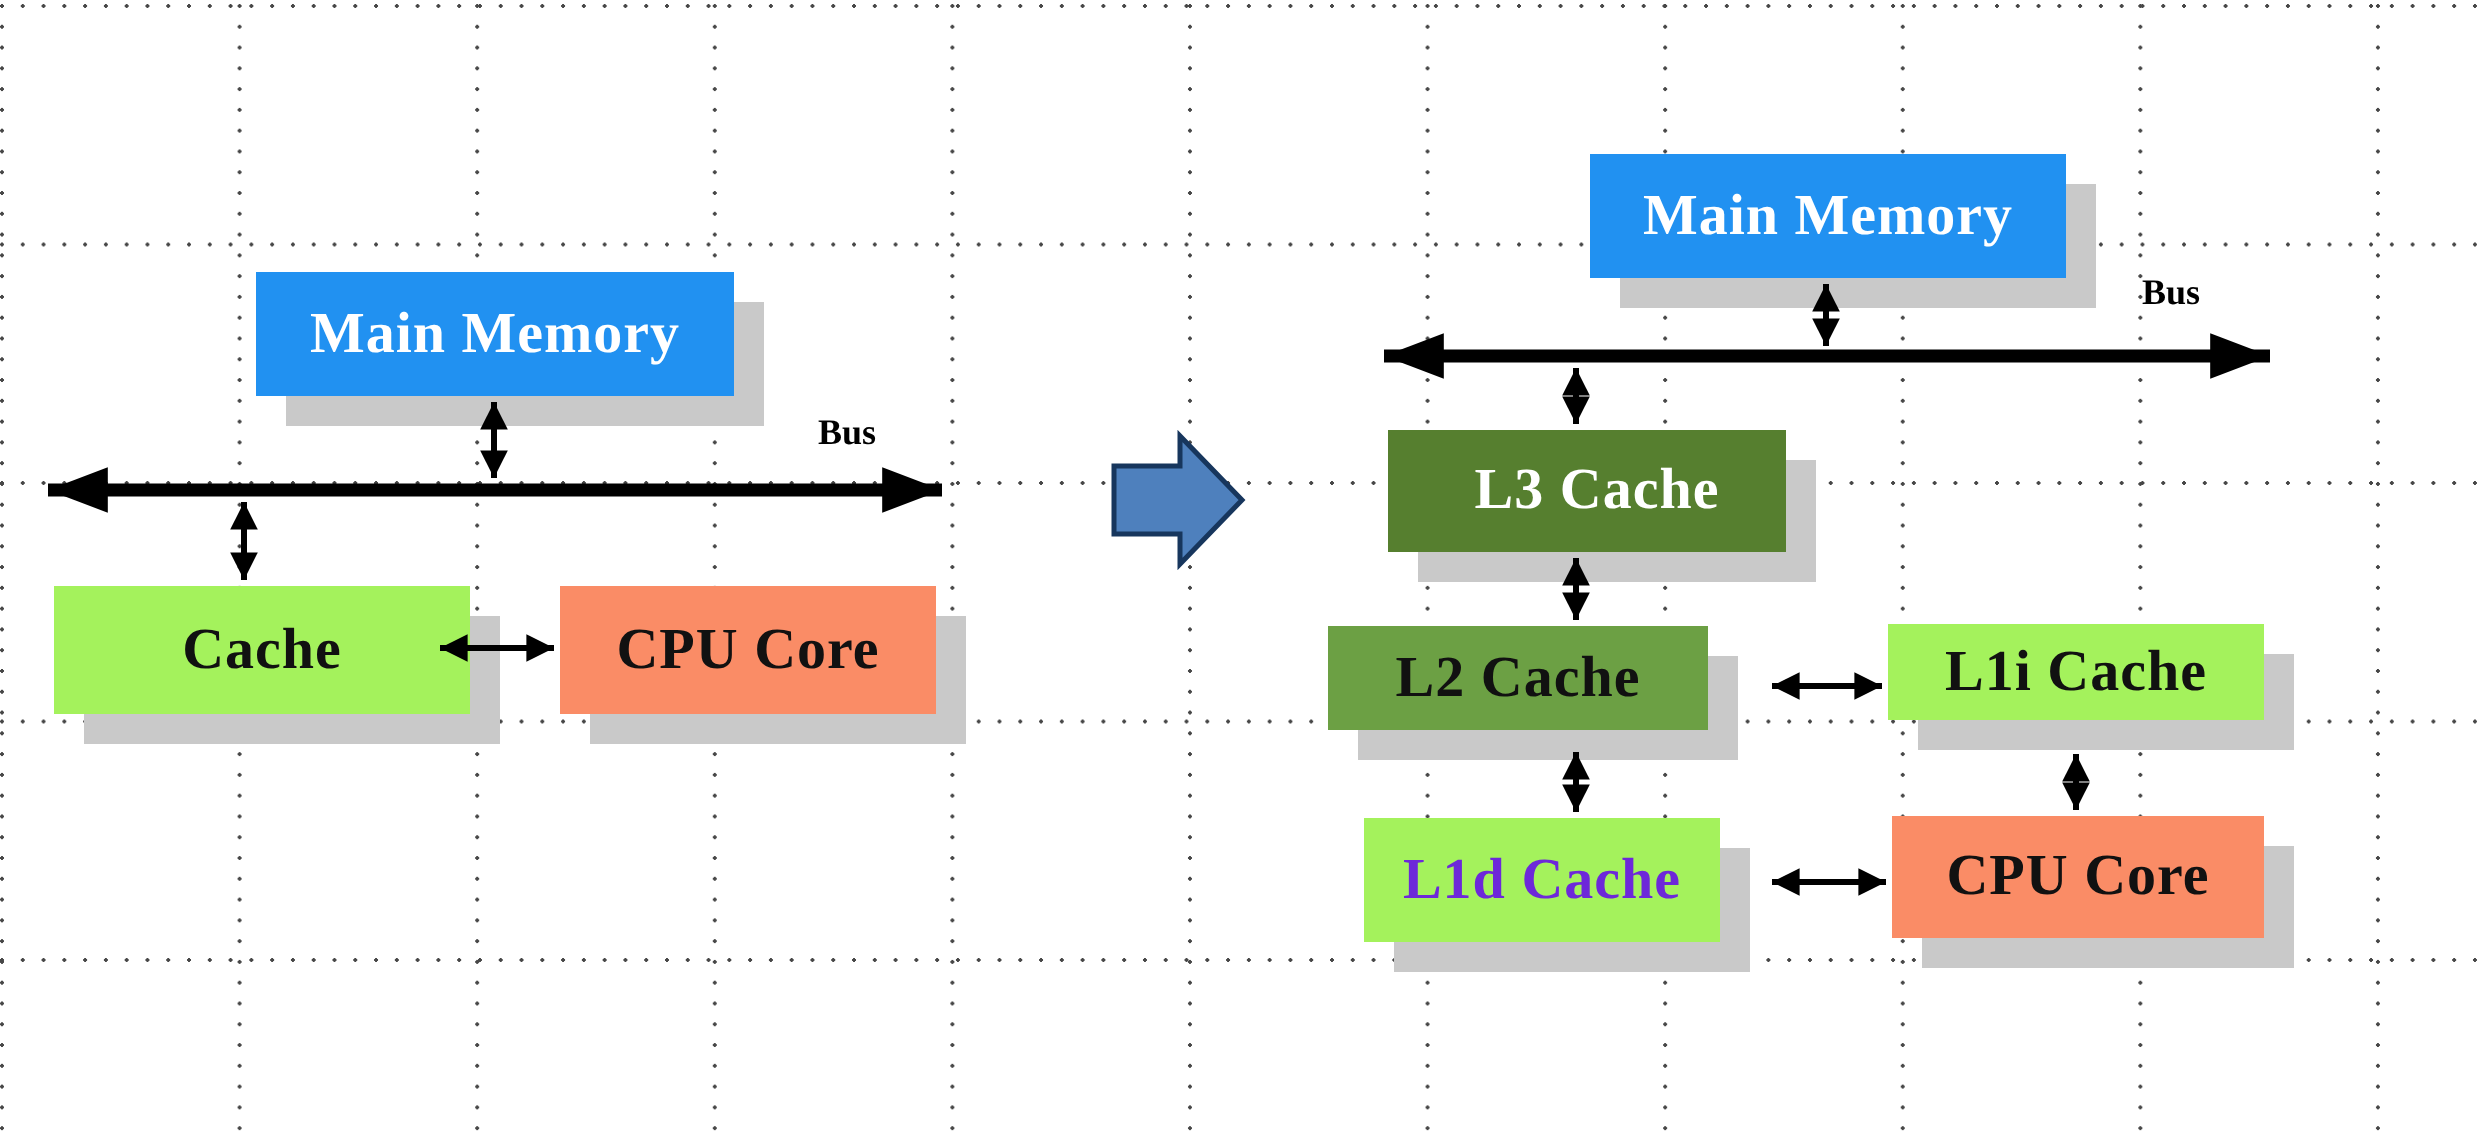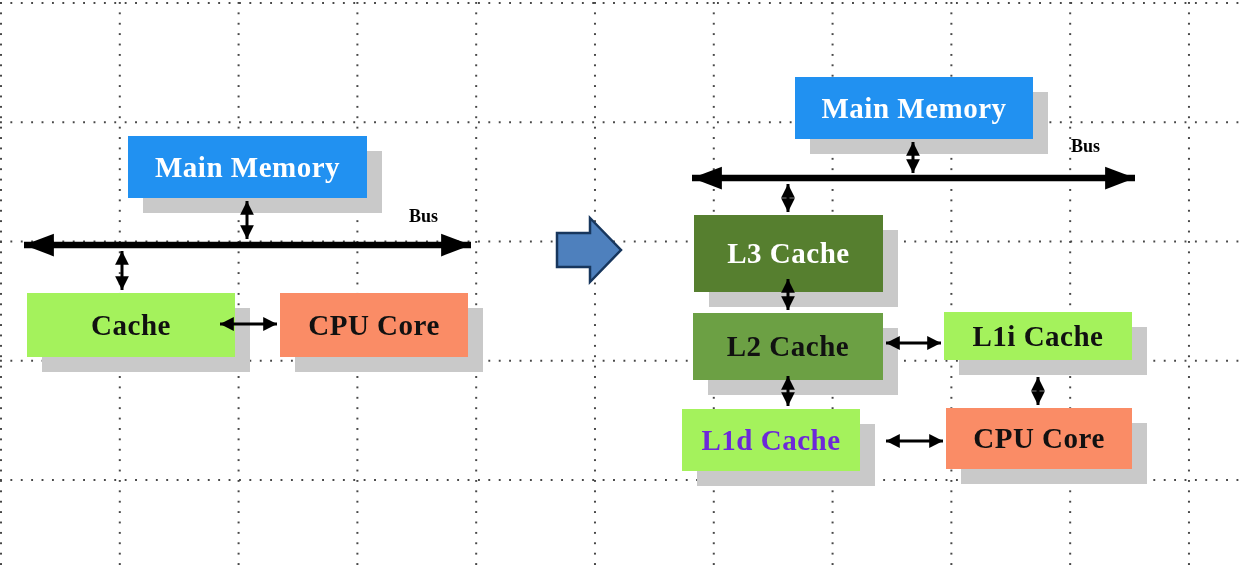--- a/index.html
+++ b/index.html
@@ -57,23 +57,23 @@
   <div class="box" style="left: 128px; top: 136px; width: 239px; height: 62px; background-color: rgb(33, 145, 241); color: rgb(255, 255, 255); --sh: #C9C9C9; box-shadow: rgb(201, 201, 201) 15px 15px 0px;">Main Memory</div>
 
   <div class="box" style="left: 27px; top: 293px; width: 208px; height: 64px; background-color: rgb(164, 242, 92); color: rgb(17, 17, 17); box-shadow: rgb(201, 201, 201) 15px 15px 0px;">Cache</div>
 
   <div class="box" style="left: 280px; top: 293px; width: 188px; height: 64px; background-color: rgb(250, 140, 102); color: rgb(17, 17, 17); box-shadow: rgb(201, 201, 201) 15px 15px 0px;">CPU Core</div>
 
   <div class="bus-label" style="left:409px; top:206px;">Bus</div>
 
   <div class="box" style="left: 795px; top: 77px; width: 238px; height: 62px; background-color: rgb(33, 145, 241); color: rgb(255, 255, 255); box-shadow: rgb(201, 201, 201) 15px 15px 0px;">Main Memory</div>
 
-  <div class="box" style="left: 694px; top: 215px; width: 189px; height: 77px; background-color: rgb(86, 127, 47); color: rgb(255, 255, 255); box-shadow: rgb(201, 201, 201) 15px 15px 0px;">L3 Cache</div>
+  <div class="box" style="left: 694px; top: 215px; width: 189px; height: 61px; background-color: rgb(86, 127, 47); color: rgb(255, 255, 255); box-shadow: rgb(201, 201, 201) 15px 15px 0px; padding-left: 10px;">L3 Cache</div>
 
-  <div class="box" style="left: 693px; top: 313px; width: 190px; height: 67px; background-color: rgb(108, 160, 68); color: rgb(17, 17, 17); box-shadow: rgb(201, 201, 201) 15px 15px 0px;">L2 Cache</div>
+  <div class="box" style="left: 664px; top: 313px; width: 190px; height: 52px; background-color: rgb(108, 160, 68); color: rgb(17, 17, 17); box-shadow: rgb(201, 201, 201) 15px 15px 0px;">L2 Cache</div>
 
   <div class="box" style="left: 944px; top: 312px; width: 188px; height: 48px; background-color: rgb(164, 242, 92); color: rgb(17, 17, 17); box-shadow: rgb(201, 201, 201) 15px 15px 0px;">L1i Cache</div>
 
   <div class="box" style="left: 682px; top: 409px; width: 178px; height: 62px; background-color: rgb(164, 242, 92); color: #6d28d9; box-shadow: rgb(201, 201, 201) 15px 15px 0px;">L1d Cache</div>
 
   <div class="box" style="left: 946px; top: 408px; width: 186px; height: 61px; background-color: rgb(250, 140, 102); color: rgb(17, 17, 17); box-shadow: rgb(201, 201, 201) 15px 15px 0px;">CPU Core</div>
 
   <div class="bus-label" style="left:1071px; top:136px;">Bus</div>
 
   <svg class="connector-layer" viewBox="0 0 1243 573" xmlns="http://www.w3.org/2000/svg">

